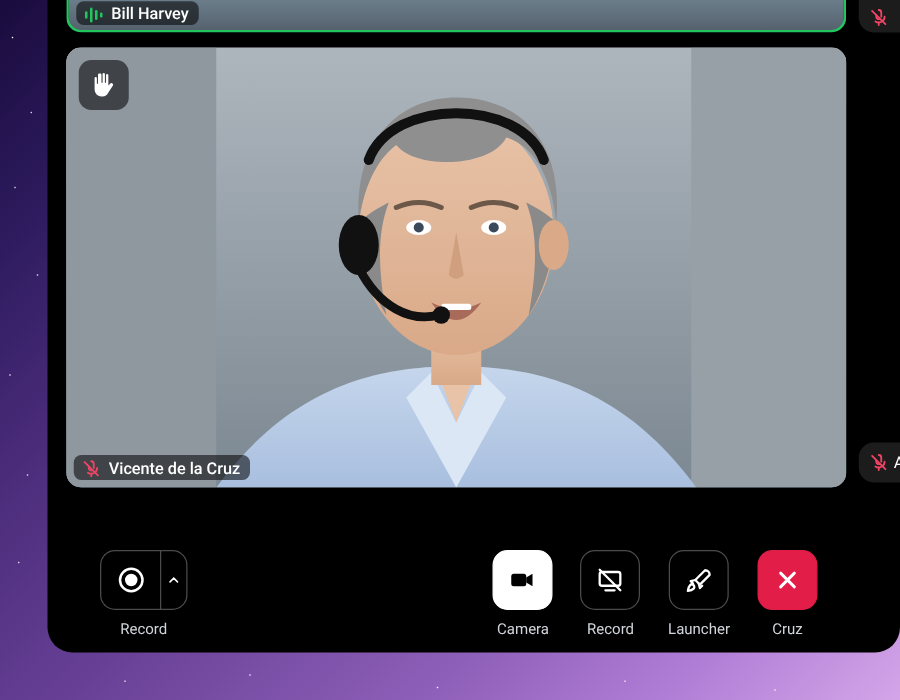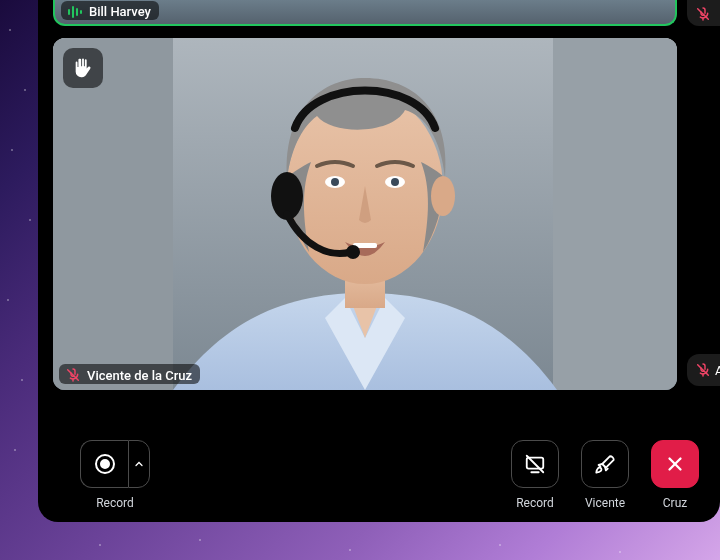--- a/index.html
+++ b/index.html
@@ -89,21 +89,21 @@
     width:40px; height:40px;
     background:rgba(0,0,0,.55);
     border-radius:10px;
     display:flex; align-items:center; justify-content:center;
   }
   .main-tile .name-chip { left:6px; bottom:6px; }
   
   .toolbar {
     position:absolute; left:0; right:0; bottom:12px;
     display:flex; align-items:flex-start; justify-content:space-between;
-    padding:0 21px 0 42px;
+    padding:0 66px 0 42px;
   }
   .tool-cluster { display:flex; gap:22px; }
   .tool { display:flex; flex-direction:column; align-items:center; gap:8px; }
   .tool-label { color:#d1d5db; font-size:12px; }
   .btn {
     height:48px;
     border-radius:12px;
     display:flex; align-items:center; justify-content:center;
     border:1.5px solid #4b4b4b;
     background:#000;
@@ -276,20 +276,31 @@
             </span>
           </div>
         </div>
         <div class="tool-label">Record</div>
       </div>
 
     </div>
 
     <div class="tool-cluster">
 
+      <div class="tool">
+        <div class="btn square white">
+          <span>
+            <svg width="24" height="24" viewBox="0 0 24 24" fill="#000">
+                <rect x="3" y="7" width="12" height="10" rx="2"></rect>
+                <path d="M15 10l5-3v10l-5-3z"></path>
+              </svg>
+          </span>
+        </div>
+        <div class="tool-label">Camera</div>
+      </div>
 
       <div class="tool">
         <div class="btn square">
           <span>
             <svg width="22" height="22" viewBox="0 0 24 24" fill="none" stroke="#fff" stroke-width="2" stroke-linecap="round">
                 <rect x="3" y="5" width="18" height="12" rx="2"></rect>
                 <path d="M8 21h8"></path>
                 <line x1="3" y1="3" x2="21" y2="21"></line>
               </svg>
           </span>
@@ -301,21 +312,21 @@
         <div class="btn square">
           <span>
             <svg width="22" height="22" viewBox="0 0 24 24" fill="none" stroke="#fff" stroke-width="2" stroke-linecap="round" stroke-linejoin="round">
                 <path d="M4.5 16.5c-1.5 1.5-2 5-2 5s3.5-.5 5-2c.8-.8.8-2.2 0-3-.8-.8-2.2-.8-3 0z"></path>
                 <path d="M12 15l-3-3 8.5-8.5a4 4 0 0 1 4 4L13 16"></path>
                 <path d="M9 12l-4 1 2 2"></path>
                 <path d="M12 15l1 4 2-2"></path>
               </svg>
           </span>
         </div>
-        <div class="tool-label">Vicente</div>
+        <div class="tool-label">Launcher</div>
       </div>
 
       <div class="tool">
         <div class="btn square danger">
           <span>
             <svg width="22" height="22" viewBox="0 0 24 24" fill="none" stroke="#fff" stroke-width="2.5" stroke-linecap="round">
                 <line x1="6" y1="6" x2="18" y2="18"></line>
                 <line x1="6" y1="18" x2="18" y2="6"></line>
               </svg>
           </span>

